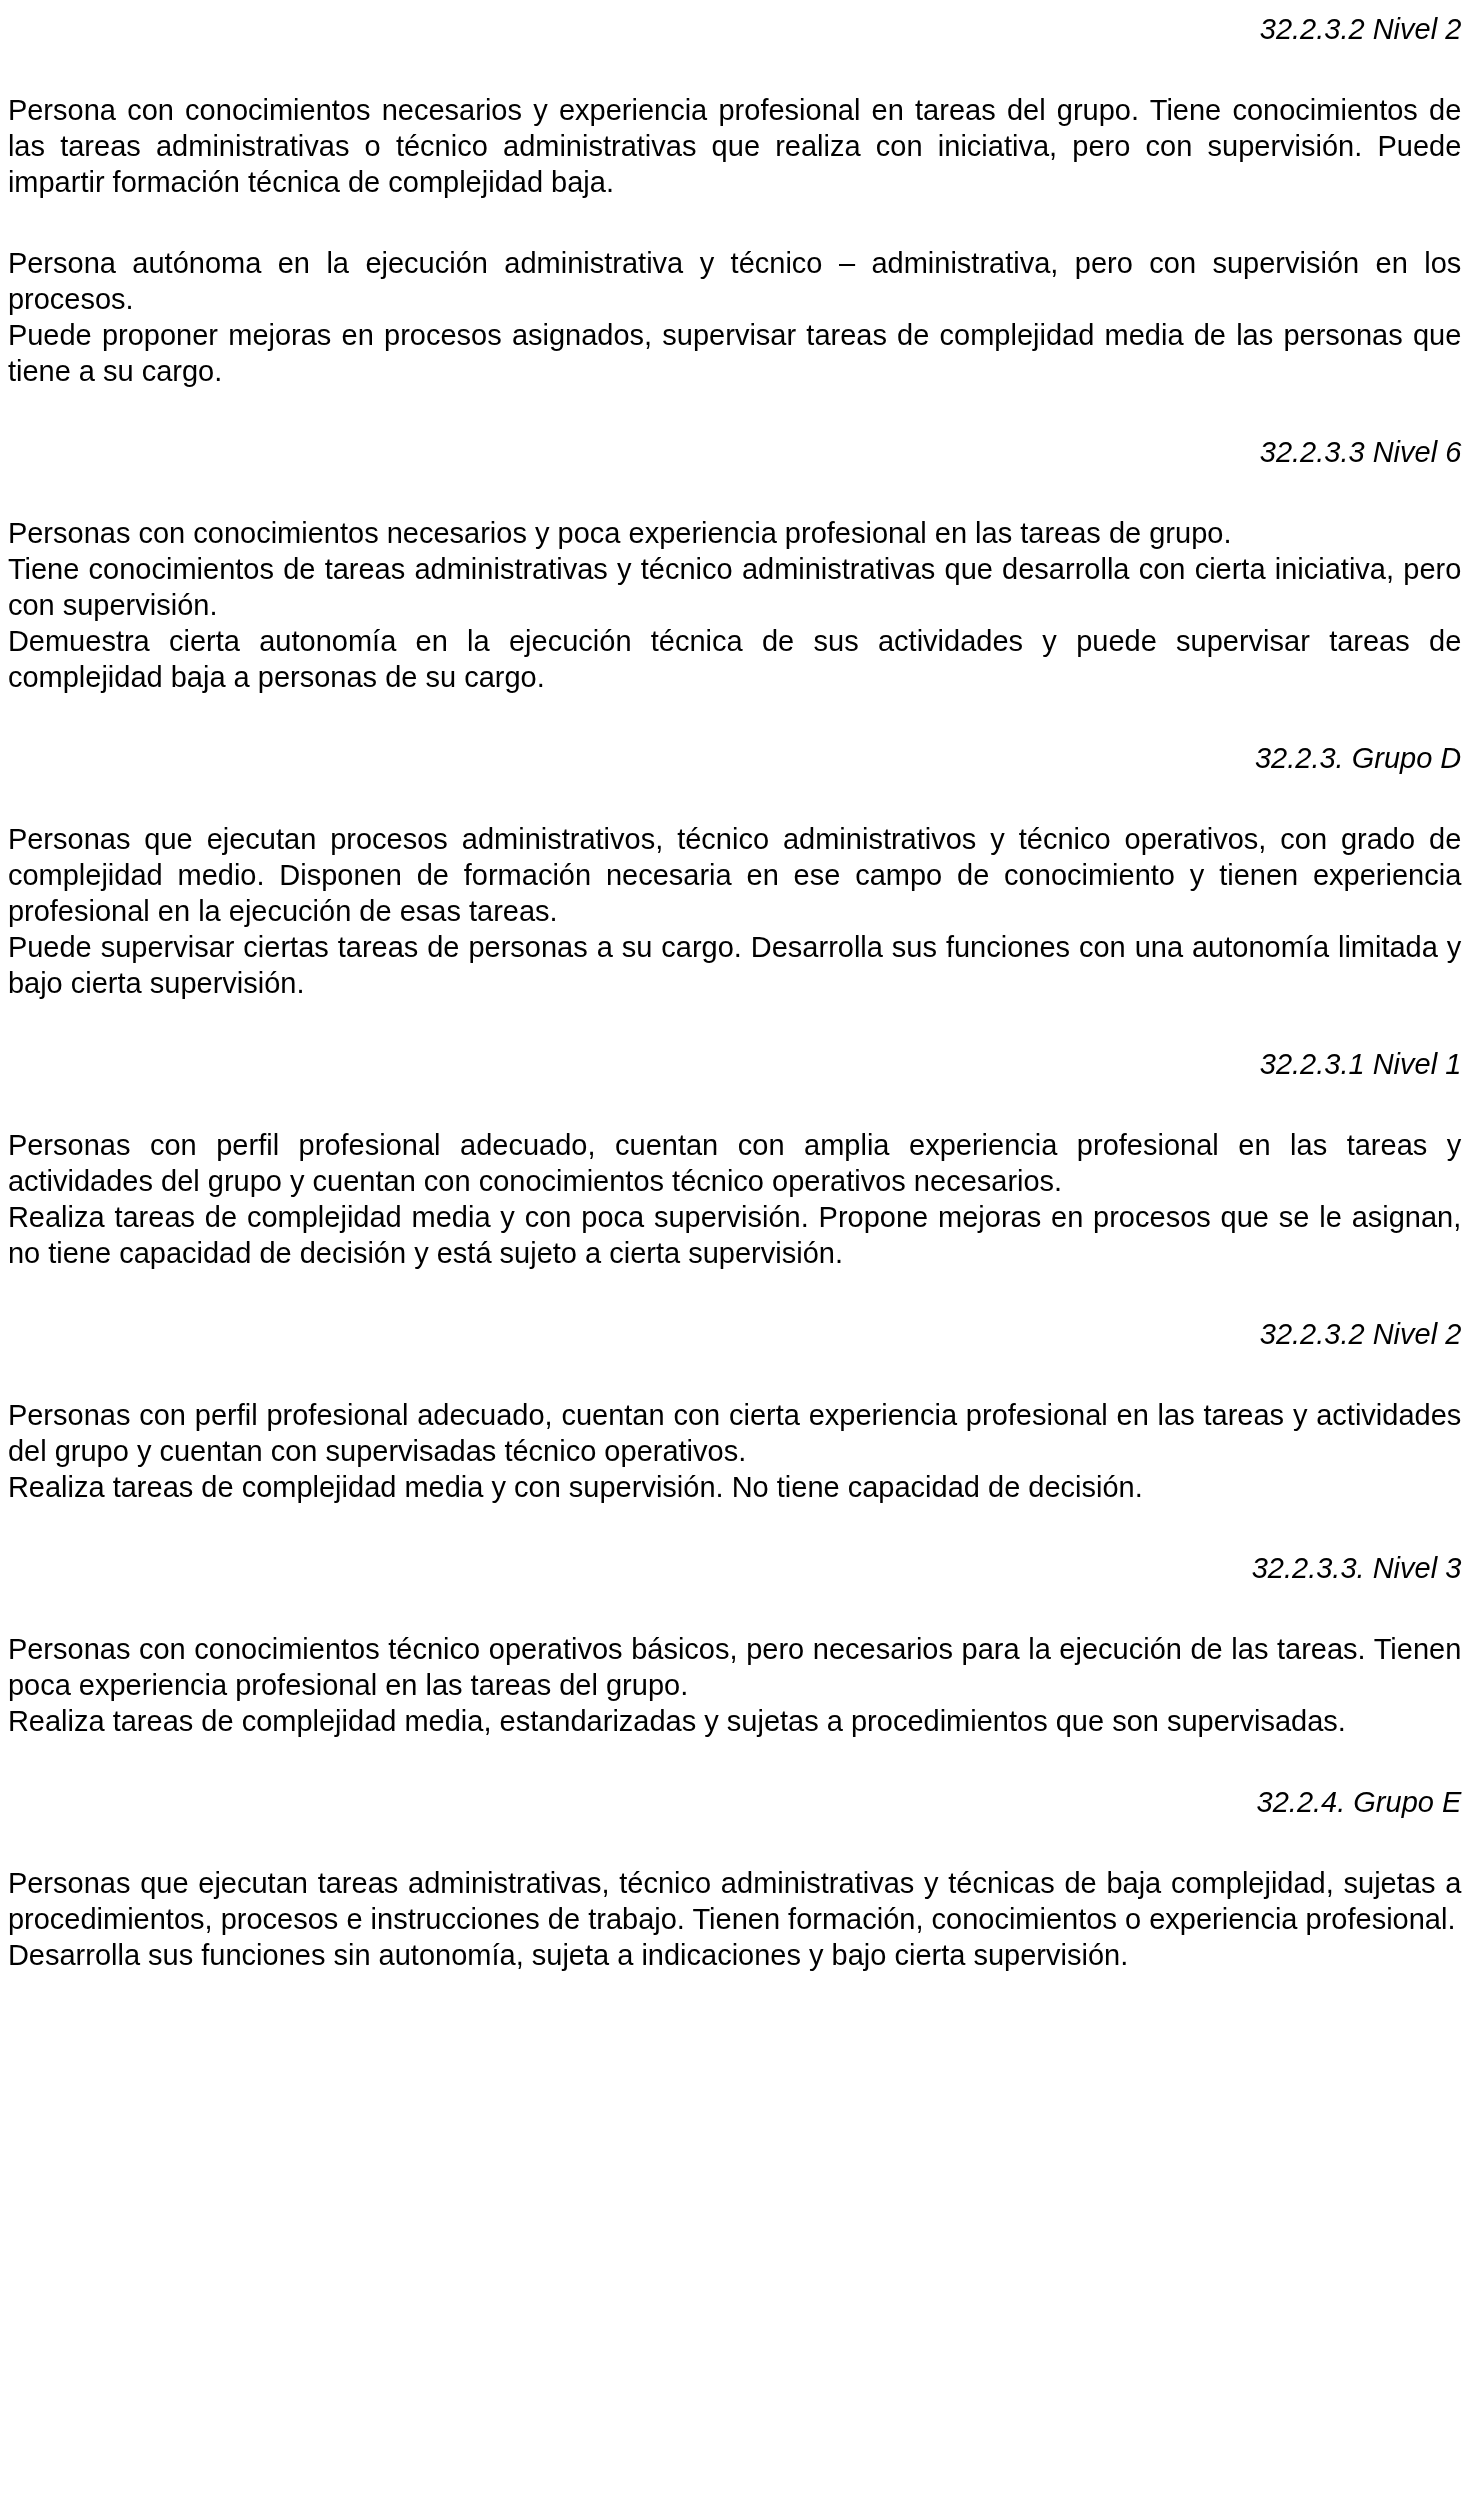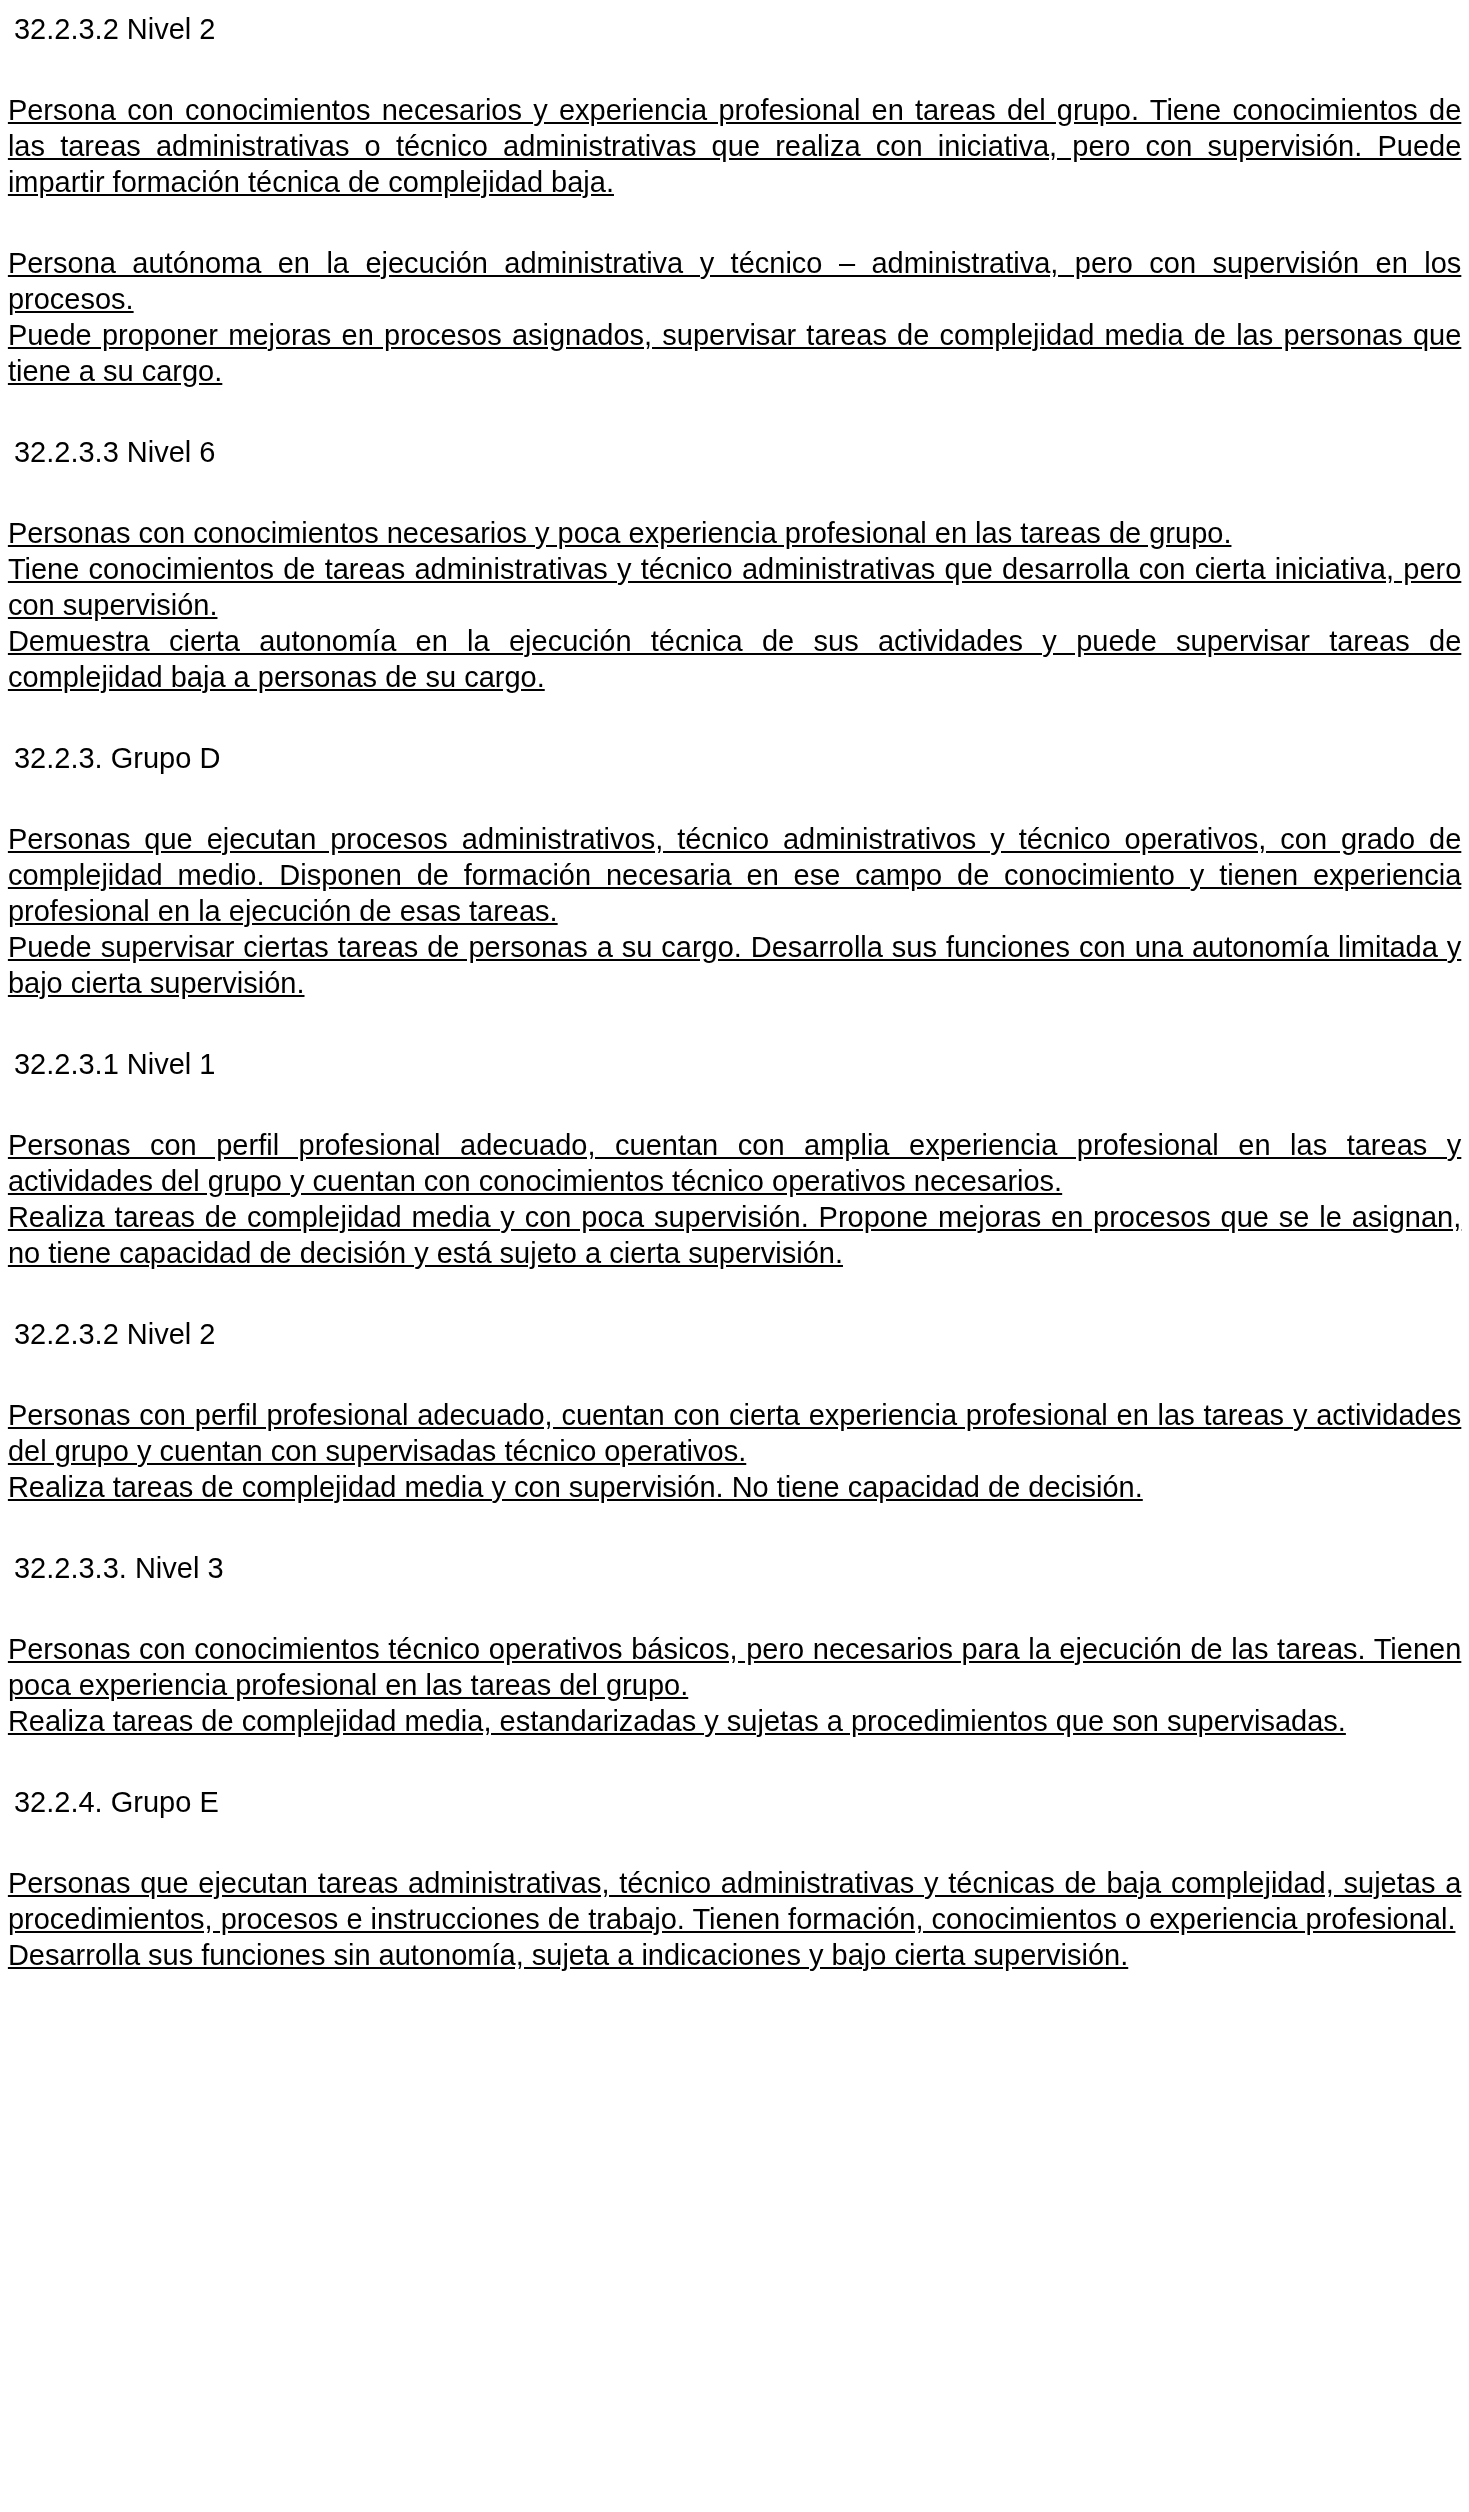--- a/index.html
+++ b/index.html
@@ -13,33 +13,33 @@
     min-height: 2512px;
     box-sizing: border-box;
     background: #ffffff;
     color: #000000;
     padding: 10.5px 8.7px 35px 7.9px;
     font-family: "Liberation Sans", sans-serif;
     font-size: 29px;
     line-height: 36px;
   }
   .heading {
+    font-style: italic;
     font-weight: normal;
     font-size: 29px;
     line-height: 36px;
     margin: 0 0 45px 0;
     padding-left: 6.1px;
-    text-align: left;
+    text-align: right;
     white-space: pre-line;
   }
   .para {
     margin: 0 0 45px 0;
     text-align: justify;
     white-space: pre-line;
-    text-decoration: underline;
   }
   section { margin: 0; padding: 0; }
 </style>
 </head>
 <body>
 
 <main class="page">
 
   <section>
     <h2 class="heading">32.2.3.2 Nivel 2</h2>

